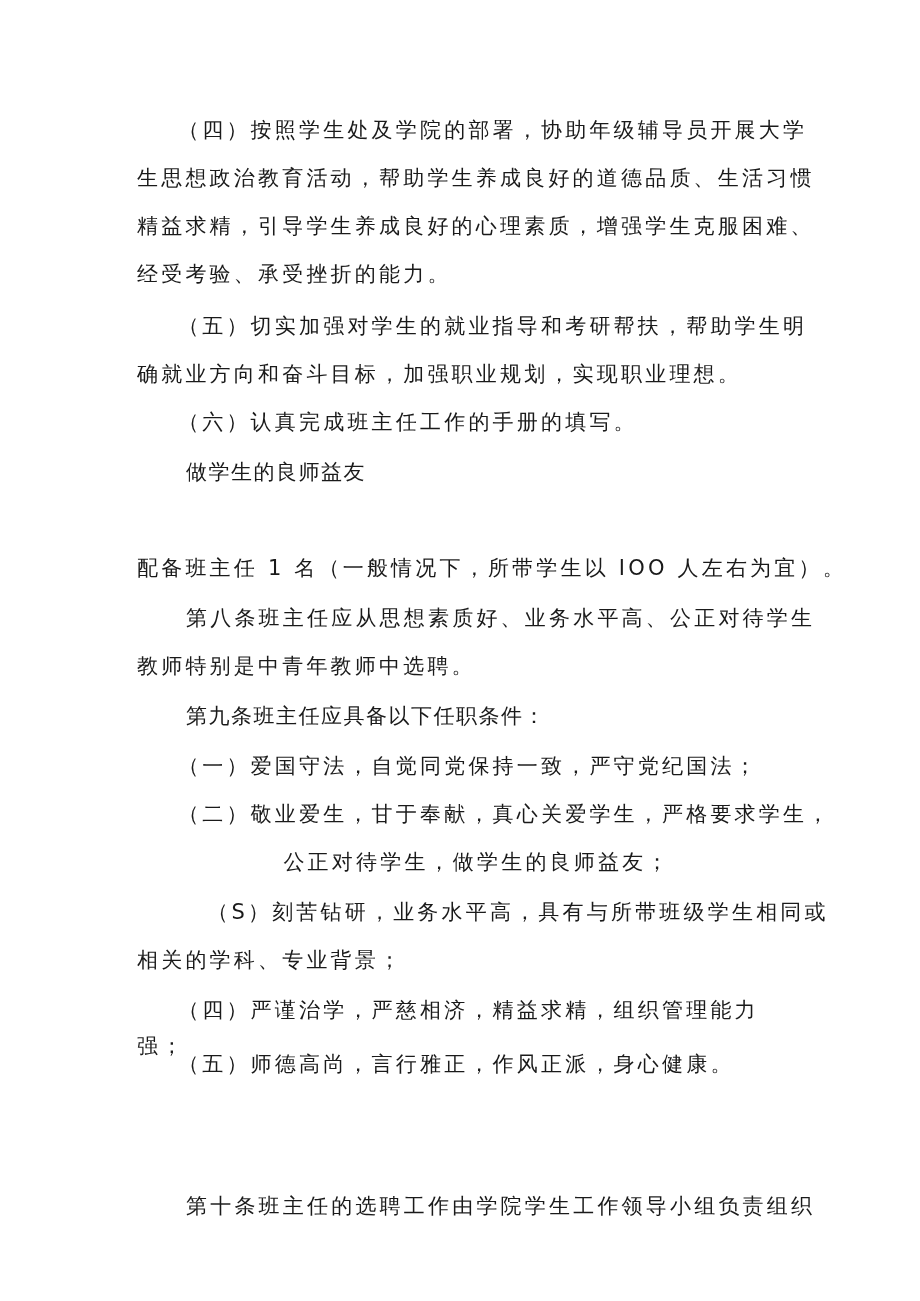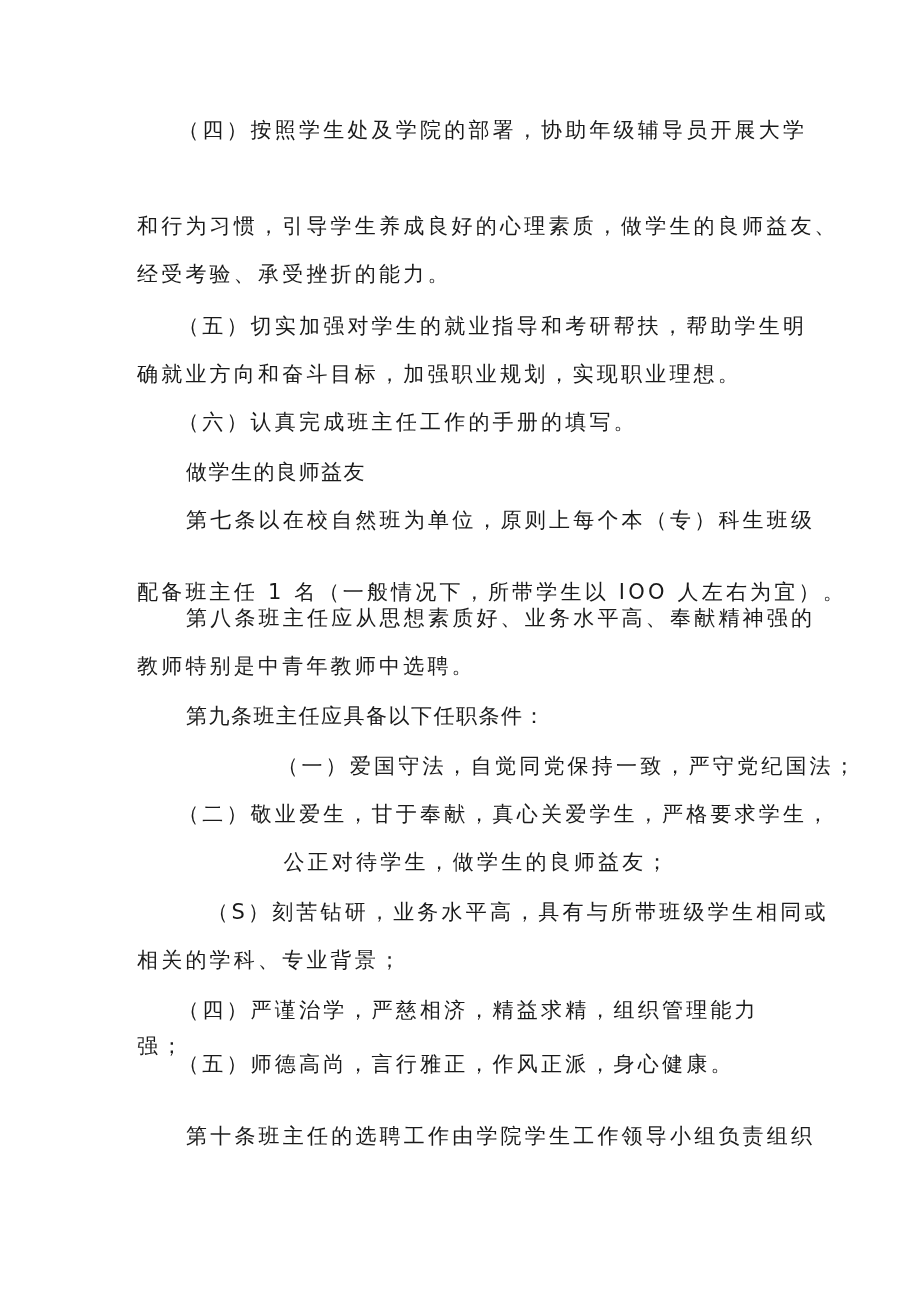--- a/index.html
+++ b/index.html
@@ -33,45 +33,45 @@
       white-space: nowrap;
     }
     .indent { left: 186px; }
     .indent2 { left: 178px; }
   </style>
 </head>
 <body>
 
 <div class="page">
   <div class="line indent2" style="top:116px;">（四）按照学生处及学院的部署，协助年级辅导员开展大学</div>
-  <div class="line" style="top:212px;">和行为习惯，引导学生养成良好的心理素质，做学生的良师益友、</div>
+  <div class="line" style="top:164px;">生思想政治教育活动，帮助学生养成良好的道德品质、生活习惯</div>
+  <div class="line" style="top:212px;">精益求精，引导学生养成良好的心理素质，增强学生克服困难、</div>
   <div class="line" style="top:260px;">经受考验、承受挫折的能力。</div>
 
   <div class="line indent2" style="top:312px;">（五）切实加强对学生的就业指导和考研帮扶，帮助学生明</div>
   <div class="line" style="top:360px;">确就业方向和奋斗目标，加强职业规划，实现职业理想。</div>
 
   <div class="line indent2" style="top:408px;">（六）认真完成班主任工作的手册的填写。</div>
 
   <div class="line indent" style="top:458px; letter-spacing:1.5px;">做学生的良师益友</div>
 
-  <div class="line indent" style="top:506px;">第七条以在校自然班为单位，原则上每个本（专）科生班级</div>
-  <div class="line" style="top:554px;margin-top:24px;">配备班主任 1 名（一般情况下，所带学生以 IOO 人左右为宜）。</div>
+  <div class="line" style="top:554px;">配备班主任 1 名（一般情况下，所带学生以 IOO 人左右为宜）。</div>
 
-  <div class="line indent" style="top:604px;">第八条班主任应从思想素质好、业务水平高、奉献精神强的</div>
+  <div class="line indent" style="top:604px;">第八条班主任应从思想素质好、业务水平高、公正对待学生</div>
   <div class="line" style="top:652px;">教师特别是中青年教师中选聘。</div>
 
   <div class="line indent" style="top:702px; letter-spacing:1.5px;">第九条班主任应具备以下任职条件：</div>
 
-  <div class="line indent2" style="top:752px;text-align:right;">（一）爱国守法，自觉同党保持一致，严守党纪国法；</div>
+  <div class="line indent2" style="top:752px;">（一）爱国守法，自觉同党保持一致，严守党纪国法；</div>
 
   <div class="line indent2" style="top:800px;">（二）敬业爱生，甘于奉献，真心关爱学生，严格要求学生，</div>
   <div class="line" style="top:848px;text-align:center;">公正对待学生，做学生的良师益友；</div>
 
   <div class="line indent2" style="top:898px;text-align:center;">（S）刻苦钻研，业务水平高，具有与所带班级学生相同或</div>
   <div class="line" style="top:946px;">相关的学科、专业背景；</div>
 
   <div class="line indent2" style="top:996px;">（四）严谨治学，严慈相济，精益求精，组织管理能力</div>
   <div class="line" style="top:1032px;">强；</div>
 
   <div class="line indent2" style="top:1050px;">（五）师德高尚，言行雅正，作风正派，身心健康。</div>
 
-  <div class="line indent" style="top:1122px;">第十条班主任的选聘工作由学院学生工作领导小组负责组织</div>
+  <div class="line indent" style="top:1192px;">第十条班主任的选聘工作由学院学生工作领导小组负责组织</div>
 </div>
 
 </body></html>

